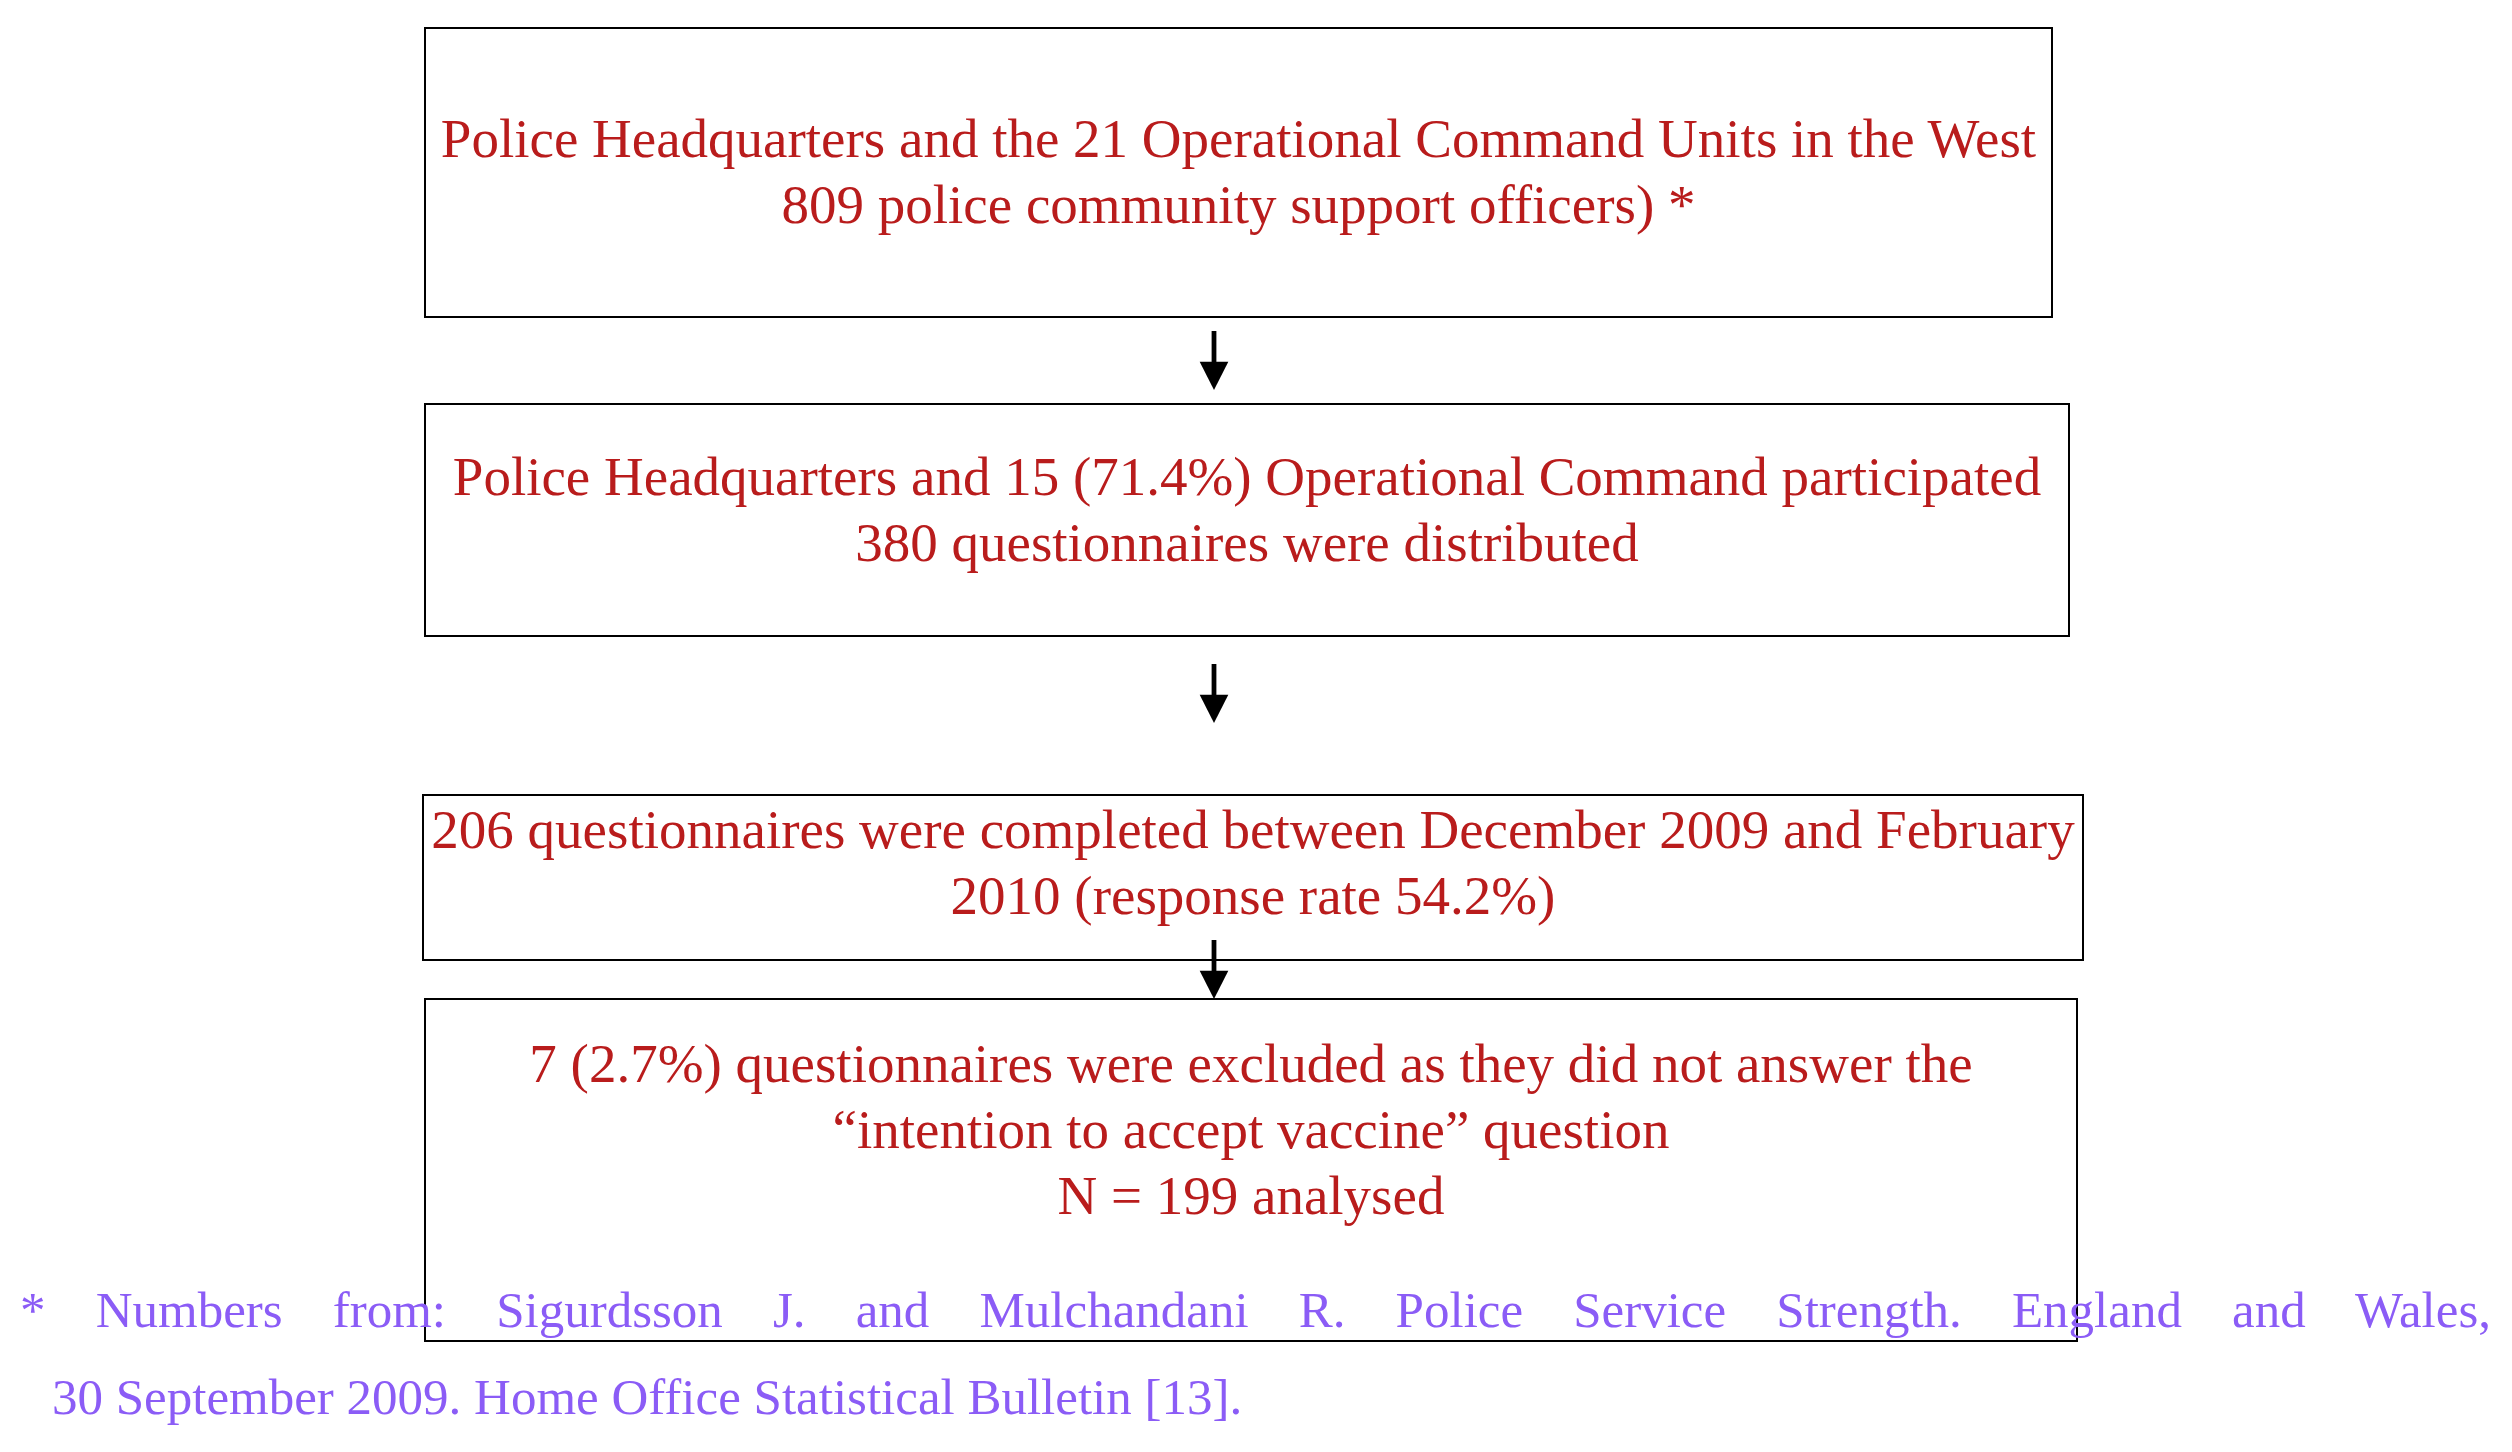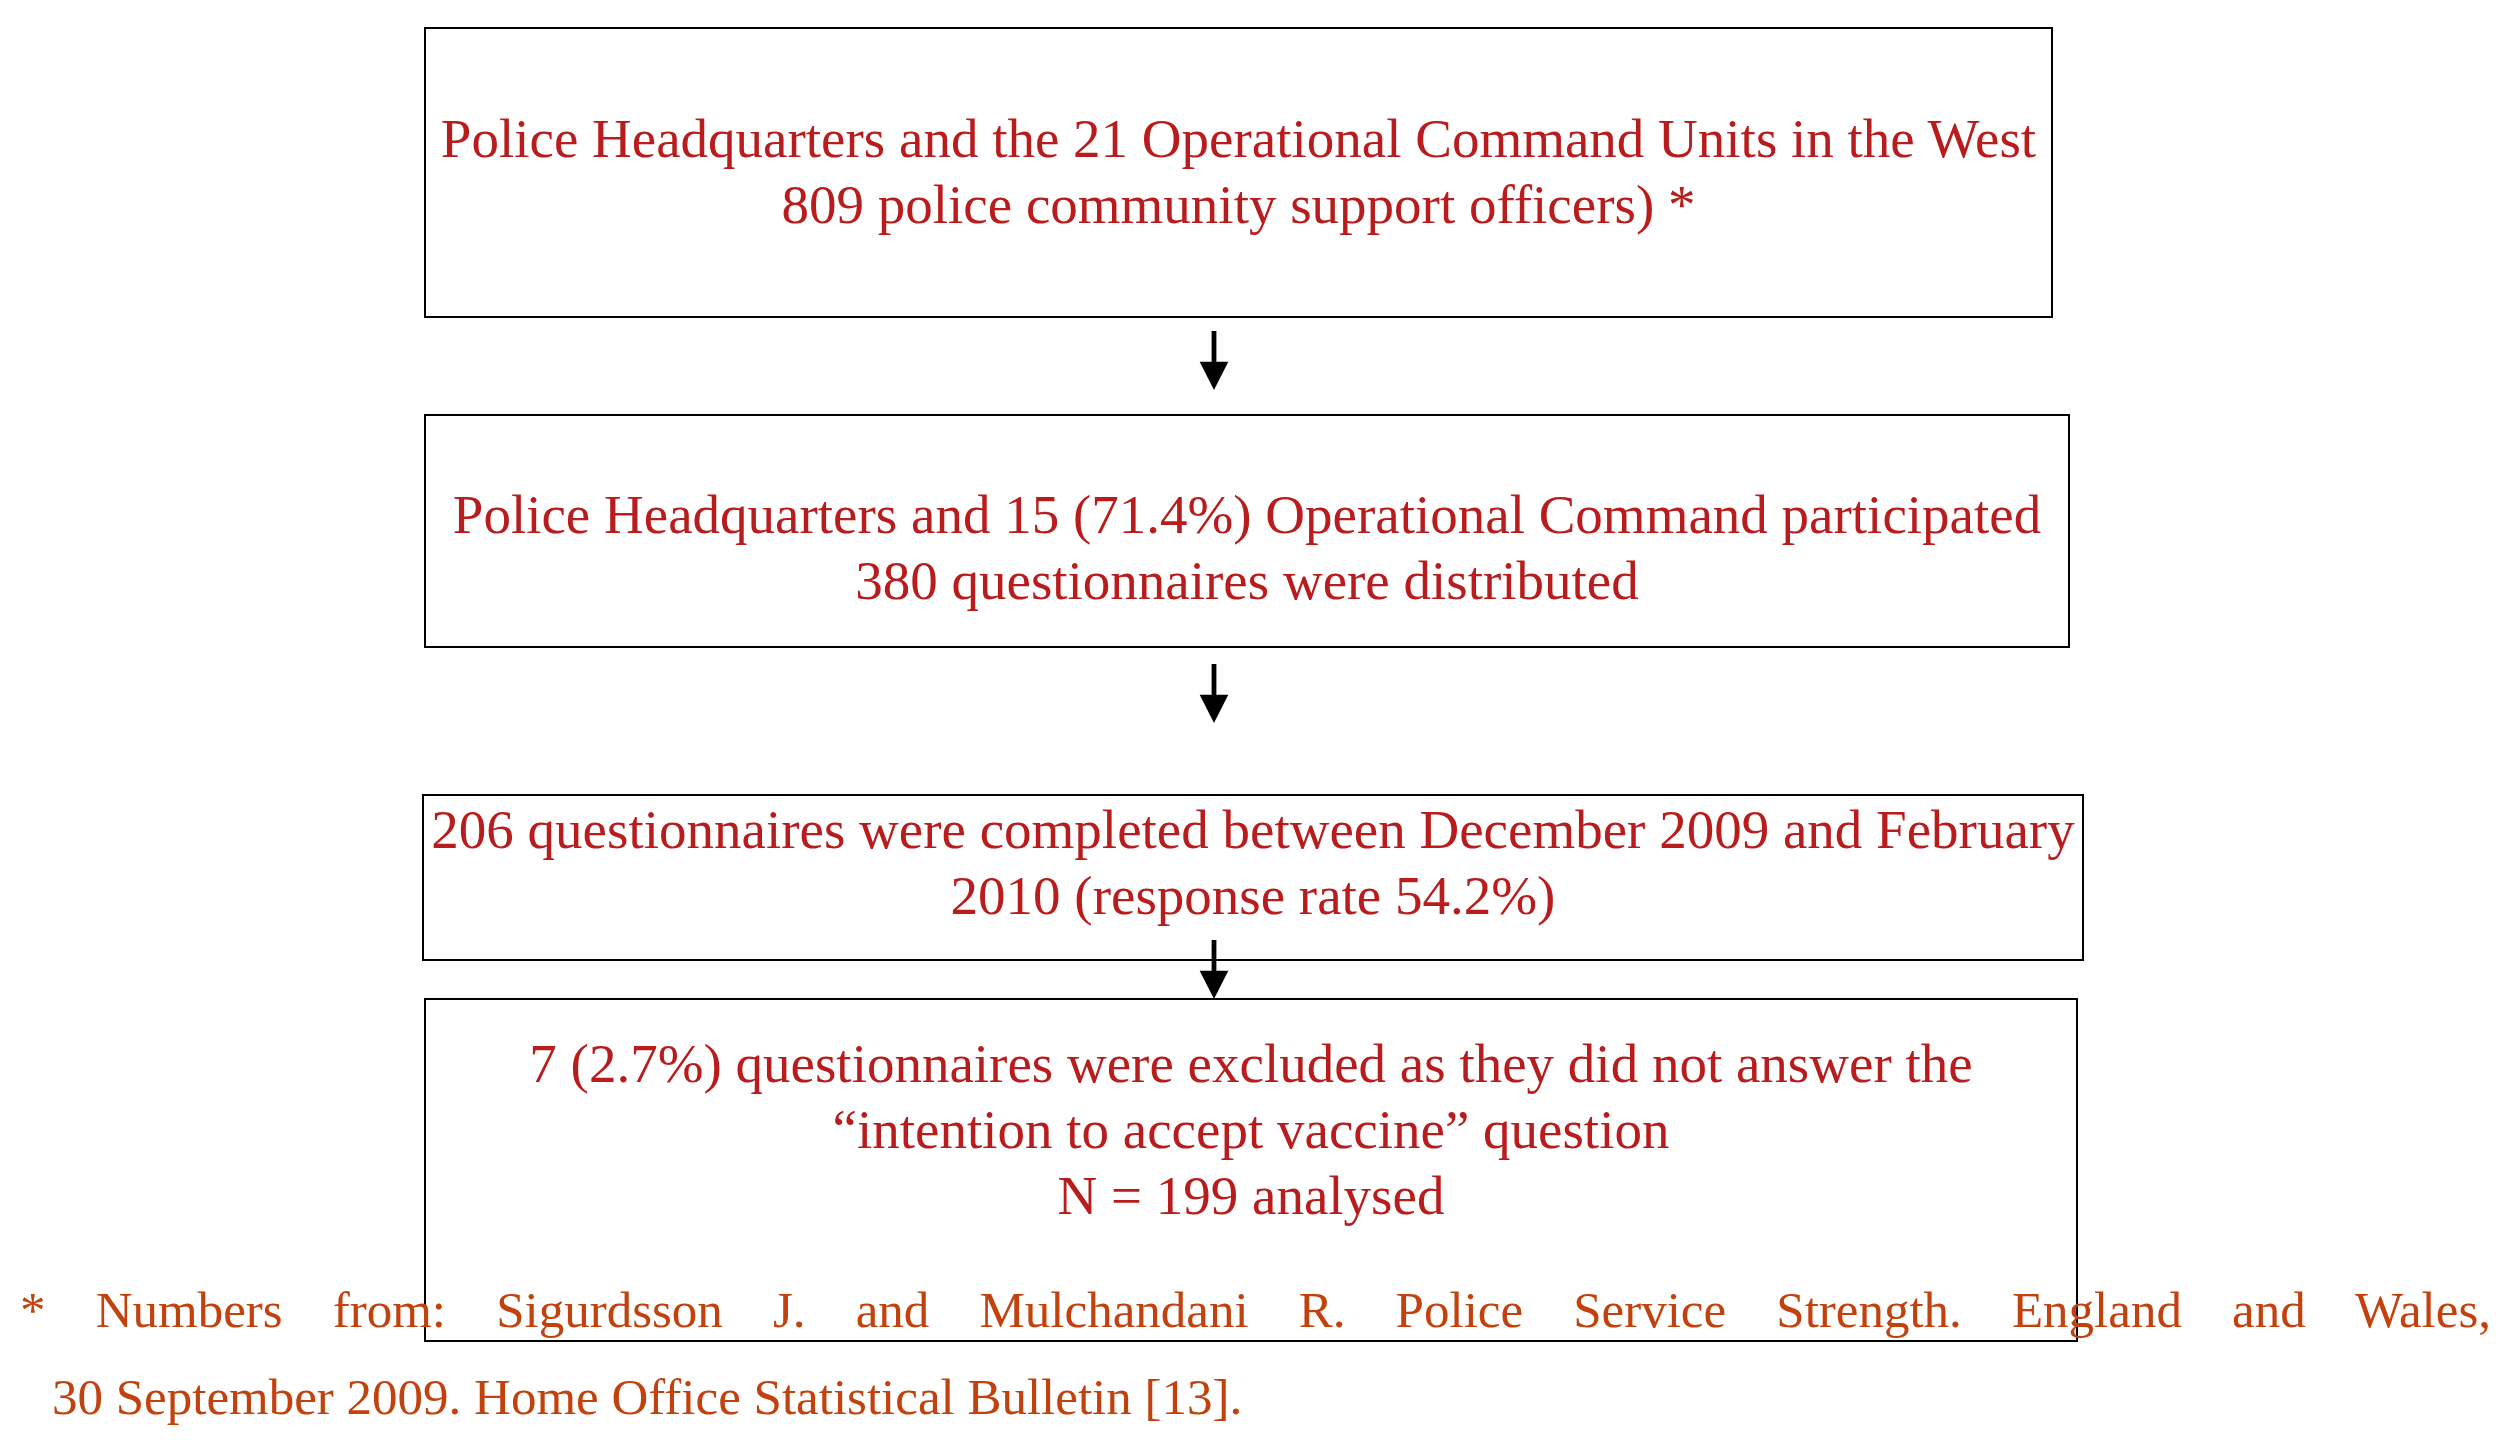--- a/index.html
+++ b/index.html
@@ -21,41 +21,41 @@
     background: #ffffff;
     text-align: center;
   }
   .box-line {
     font-size: 55px;
     line-height: 66px;
     white-space: nowrap;
     color: #b91c1c;
   }
   #box-1 { left: 424px;  top: 27px;   width: 1629px; height: 291px; padding-top: 77px; }
-  #box-2 { left: 424px;  top: 414px;  width: 1646px; height: 234px; padding-top: 66px; }
+  #box-2 { left: 424px;  top: 403px;  width: 1646px; height: 234px; padding-top: 39px; }
   #box-3 { left: 422px;  top: 748px; width: 1662px; height: 167px; padding-top: 1.3px; margin-top: 46px; }
   #box-4 { left: 424px;  top: 998px; width: 1654px; height: 344px; padding-top: 31px; }
   .flow-arrow {
     position: absolute;
     left: 1199px;
     width: 30px;
     height: 59px;
   }
   #arrow-1 { top: 331px; }
   #arrow-2 { top: 664px; }
   #arrow-3 { top: 940px; }
   .flow-arrow svg { display: block; width: 30px; height: 59px; }
   .footnote {
     position: absolute;
     left: 20px;
     top: 1267px;
     width: 2471px;
     font-size: 51px;
     line-height: 87px;
-    color: #c2410c;
+    color: #8b5cf6;
     font-family: Liberation Serif, serif;
   }
   .footnote-line-1 {
     text-align: justify;
     text-align-last: justify;
   }
   .footnote-line-2 {
     text-align: left;
     margin-left: 32px;
   }

